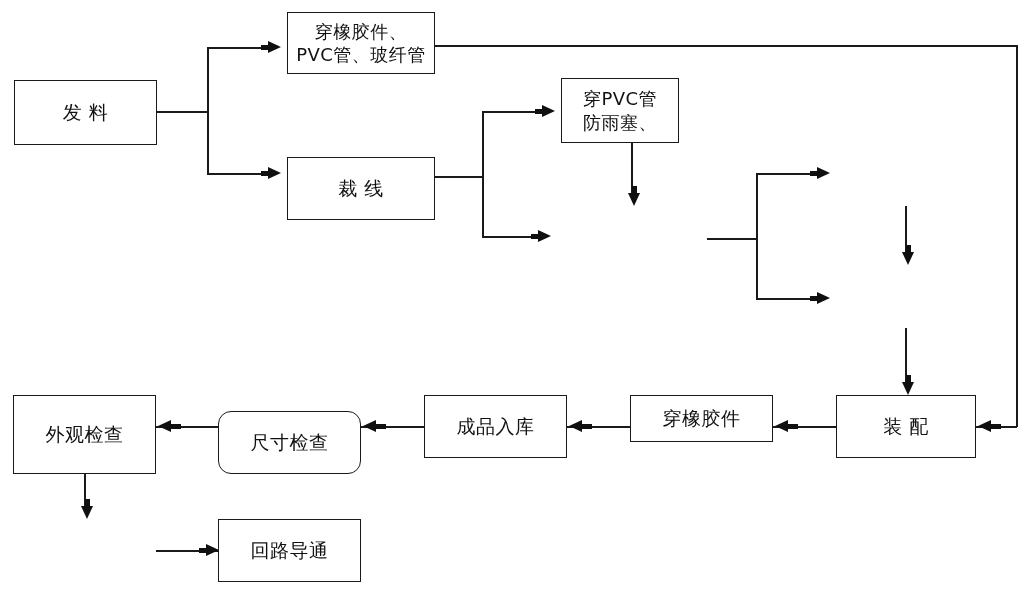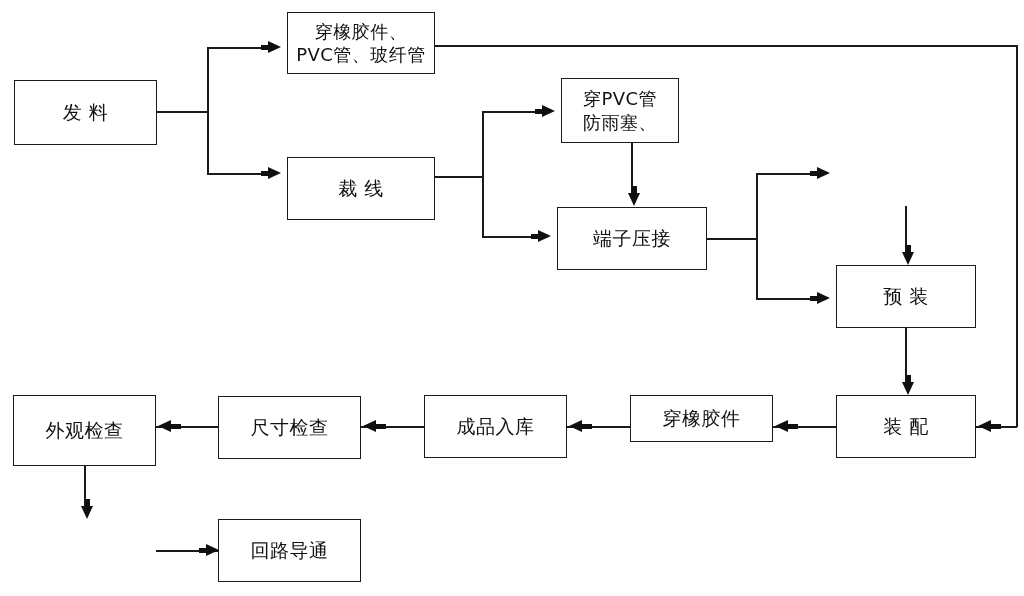--- a/index.html
+++ b/index.html
@@ -183,46 +183,40 @@
 
   <div class="node" style="left:287px; top:145px; width:148px; height:63px;margin-top:12px;">
     <span class="label">裁  线</span>
   </div>
 
   <div class="node two-line" style="left:561px; top:78px; width:118px; height:65px;">
     <span class="label">穿PVC管
 防雨塞、</span>
   </div>
 
-  <div class="node" style="left:557px; top:207px; width:150px; height:63px;">
-    <span class="label">端子压接</span>
-  </div>
-
-
-  <div class="node" style="left:836px; top:265px; width:140px; height:63px;">
-    <span class="label">预  装</span>
-  </div>
+
+
 
   <div class="node" style="left:836px; top:395px; width:140px; height:63px;">
     <span class="label">装  配</span>
   </div>
 
   <div class="node" style="left:630px; top:395px; width:143px; height:47px;">
     <span class="label">穿橡胶件</span>
   </div>
 
   <div class="node" style="left:424px; top:395px; width:143px; height:63px;">
     <span class="label">成品入库</span>
   </div>
 
-  <div class="node" style="left:218px; top:396px; width:143px; height:63px;">
+  <div class="node" style="left:218px; top:411px; width:143px; height:63px;border-radius:13px;">
     <span class="label">尺寸检查</span>
   </div>
 
-  <div class="node" style="left:13px; top:395px; width:143px; height:71px;">
+  <div class="node" style="left:13px; top:395px; width:143px; height:79px;">
     <span class="label">外观检查</span>
   </div>
 
 
   <div class="node" style="left:218px; top:519px; width:143px; height:63px;">
     <span class="label">回路导通</span>
   </div>
 
   <div class="watermark" style="left:840px; top:552px;"></div>
 

